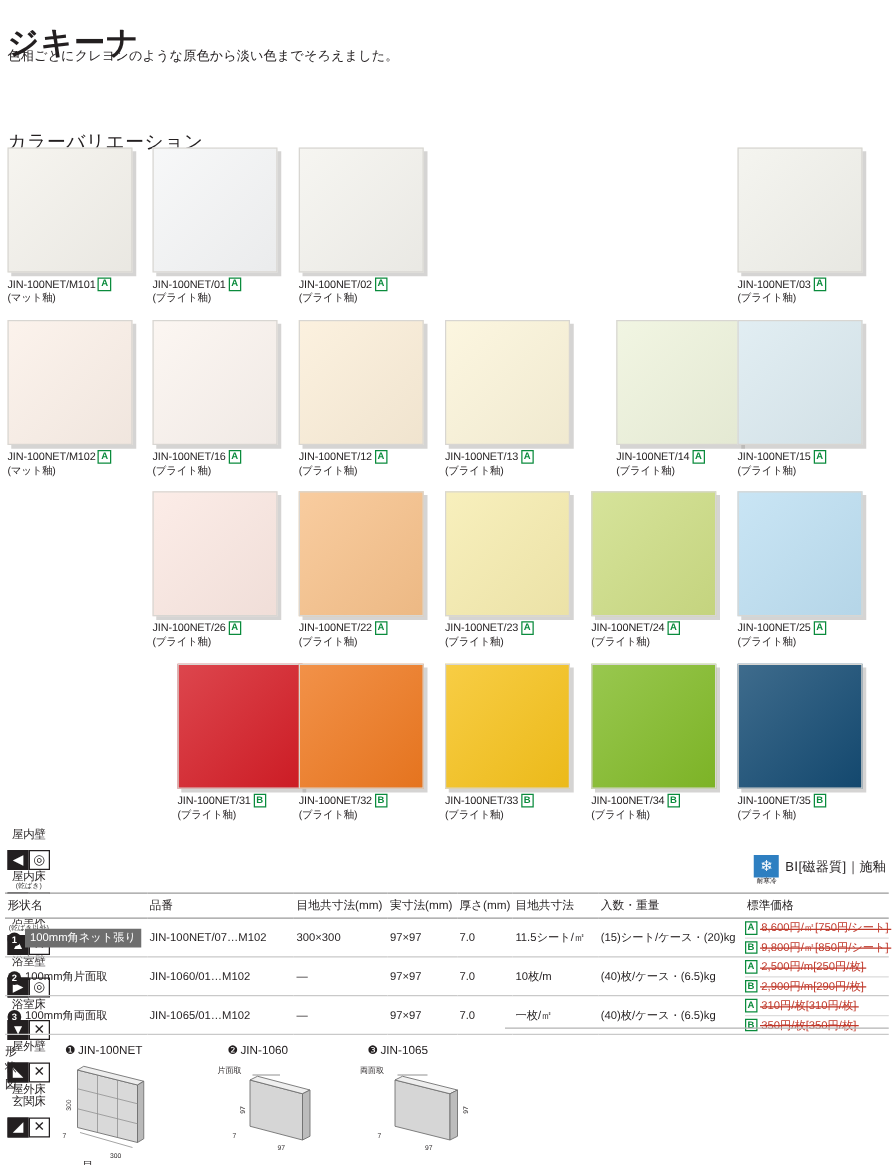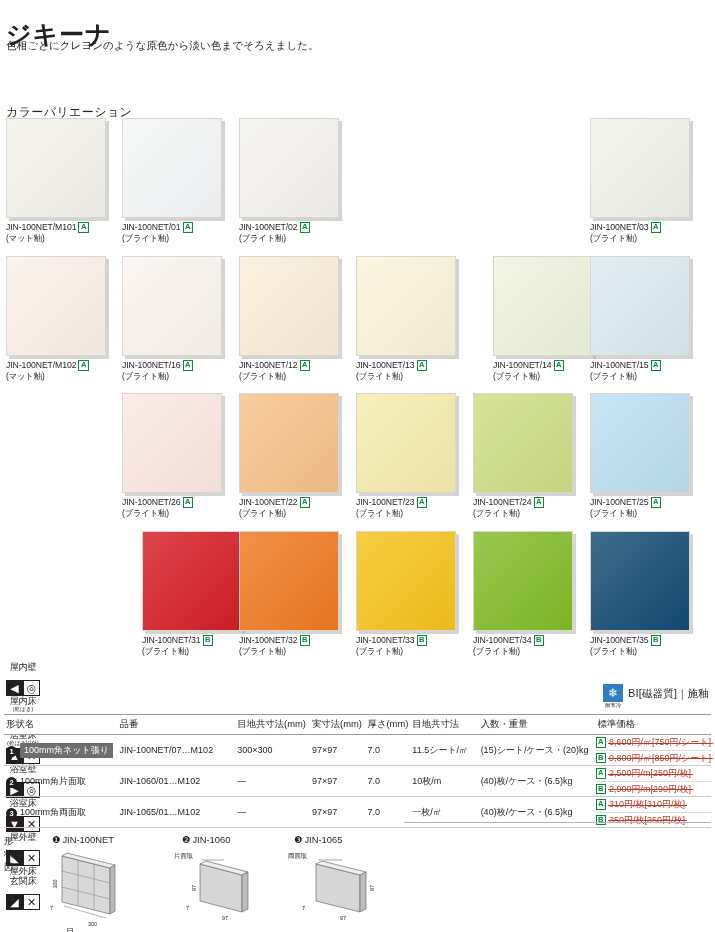--- a/index.html
+++ b/index.html
@@ -20,21 +20,21 @@
     font-size:25px; font-weight:bold; letter-spacing:1px;
     line-height:1.1;
   }
   .lead {
     position:absolute; left:6px; top:38px;
     font-size:10.5px; line-height:1.45;
     letter-spacing:0.1px;
   }
   .cv-label {
     position:absolute; left:6px; top:104px;
-    font-size:12px; letter-spacing:0.4px;
+    font-size:15px; letter-spacing:0.4px;
   }
   .sw {
     position:absolute; width:100px;
     font-size:8.6px; line-height:1.25;
   }
   .chip {
     width:100px; height:100px;
     border:1px solid #d8d6d2;
     box-shadow:3px 3px 0 rgba(150,148,145,0.40);
     position:relative;

